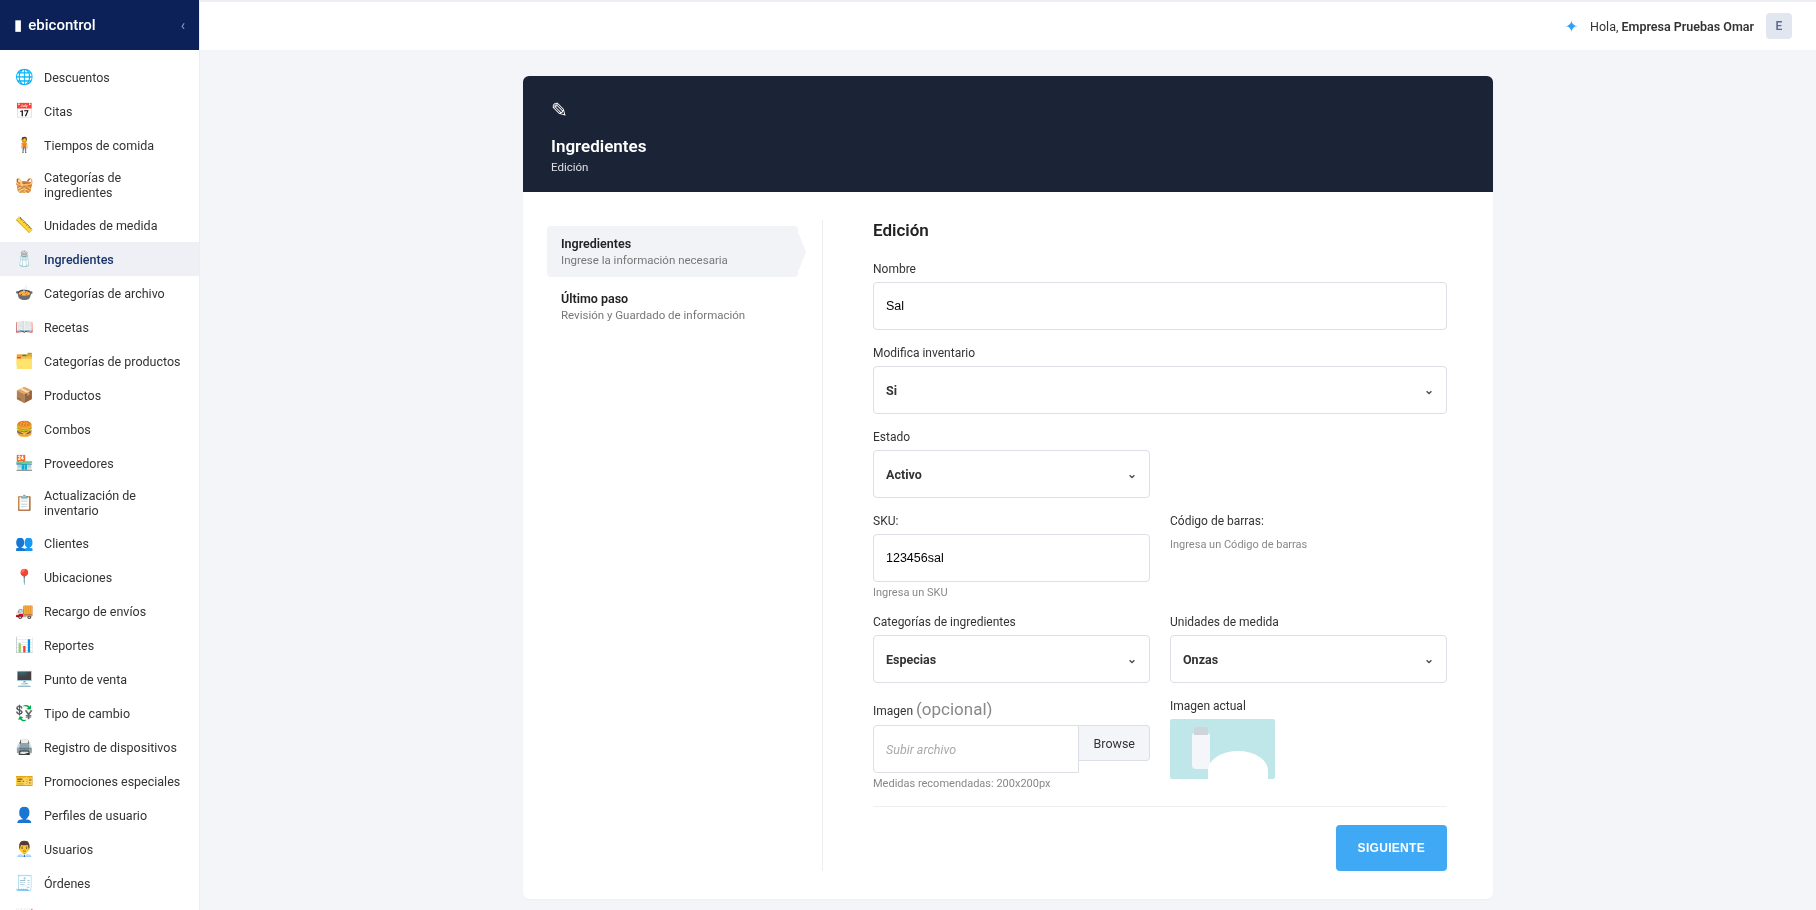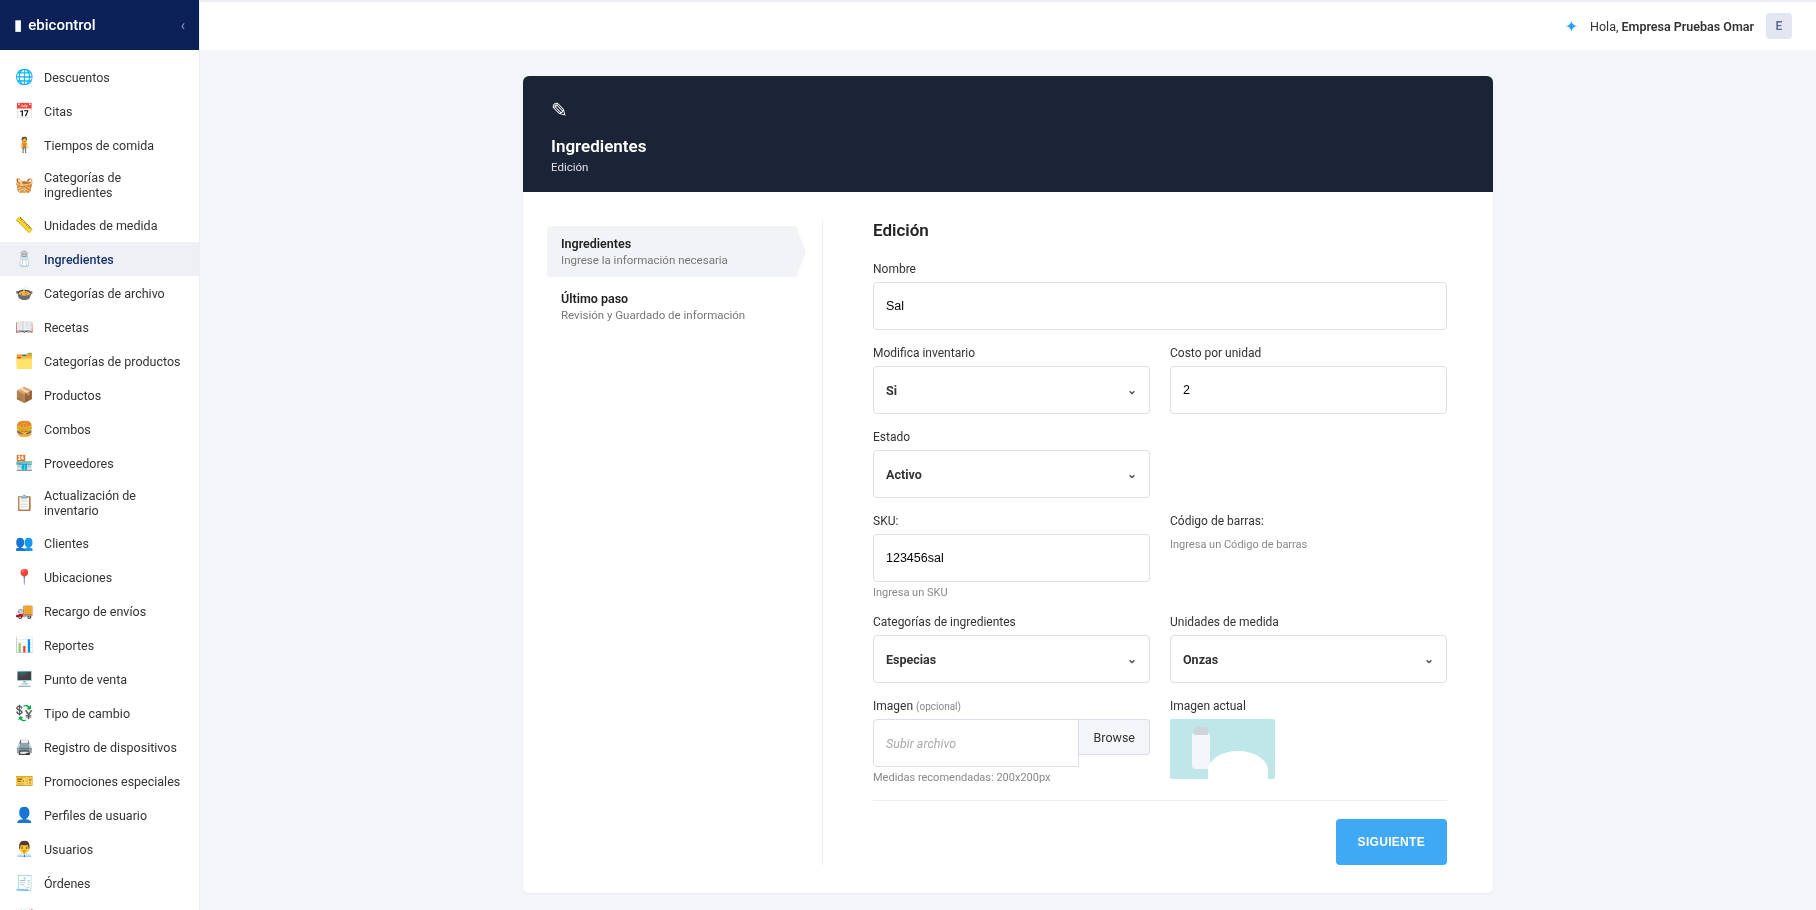--- a/index.html
+++ b/index.html
@@ -111,21 +111,21 @@
   border-bottom: 20px solid transparent;
 }
 .step .t { font-size: 12.5px; font-weight: 600; color: #222; }
 .step .d { font-size: 11.5px; color: #777; margin-top: 2px; }
 
 .form { flex: 1; padding: 0 46px 0 50px; }
 .form h3 { font-size: 17px; font-weight: 600; margin-bottom: 22px; color: #222; }
 .row { display: flex; gap: 20px; margin-bottom: 16px; }
 .field { flex: 1; display: flex; flex-direction: column; }
 .label { font-size: 12px; color: #333; margin-bottom: 6px; }
-.label .opt { color: #888; font-size: 10px; }
+.label .opt { color: #888; font-size: 17px; }
 .input, .select {
   height: 48px;
   border: 1px solid #dcdfe6;
   border-radius: 4px;
   padding: 0 12px;
   font-size: 12.5px;
   color: #333;
   background: #fff;
   display: flex; align-items: center;
 }
@@ -330,26 +330,20 @@
             </div>
 
             <div class="row">
               <div class="field">
                 <label class="label">Modifica inventario</label>
                 <div class="select">
                   <span>Si</span>
                   <span class="chev">⌄</span>
                 </div>
               </div>
-              <div class="field">
-                <label class="label">Costo por unidad</label>
-                <div class="input">
-                  <input value="2" style="">
-                </div>
-              </div>
             </div>
 
             <div class="row">
               <div class="field">
                 <label class="label">Estado</label>
                 <div class="select">
                   <span>Activo</span>
                   <span class="chev">⌄</span>
                 </div>
               </div>

